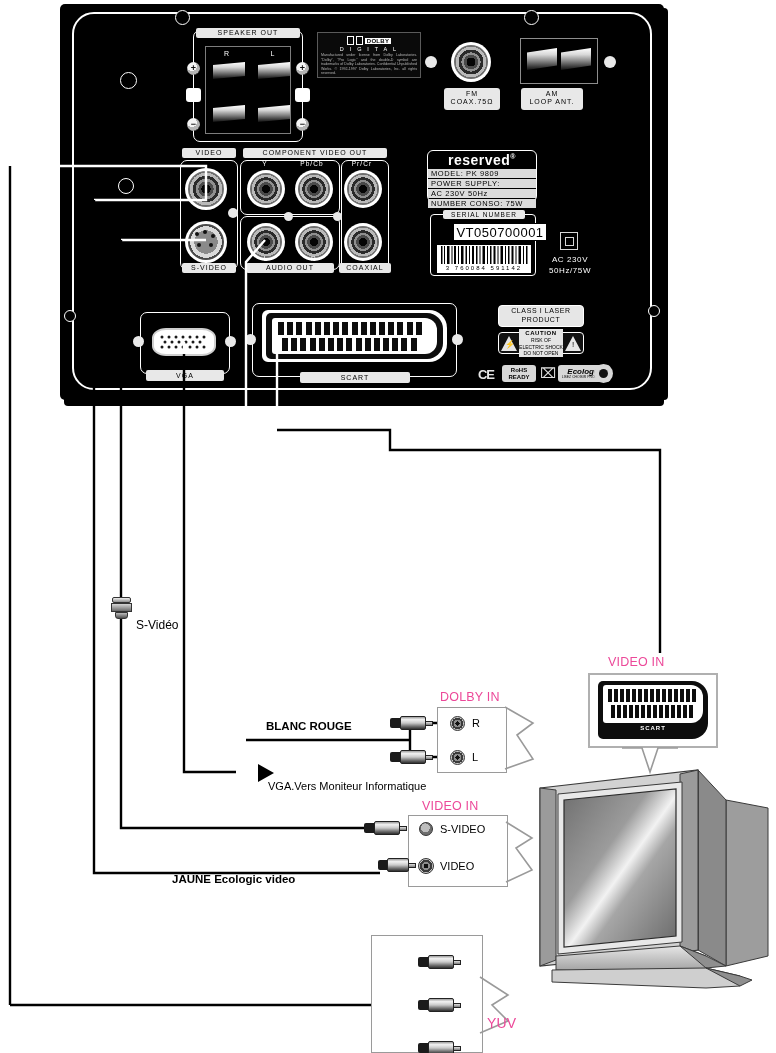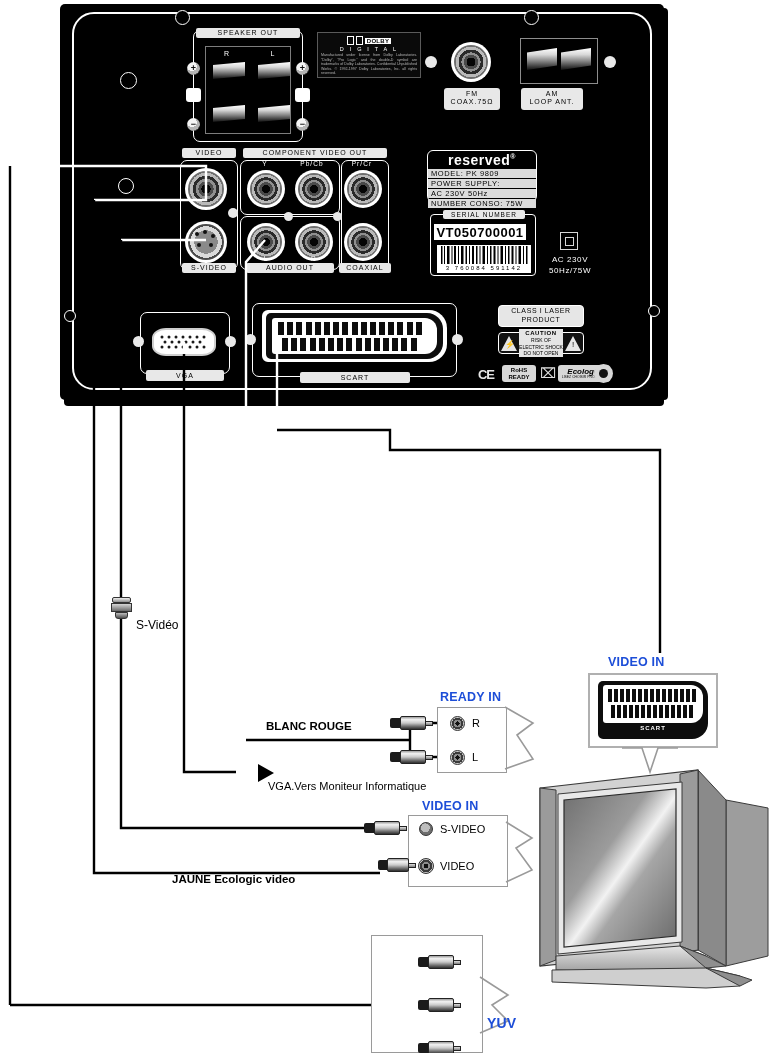--- a/index.html
+++ b/index.html
@@ -78,21 +78,21 @@
   .plug .tip{position:absolute;left:35px;top:4.5px;width:8px;height:5px;
       background:linear-gradient(180deg,#e0e0e0,#7d7d7d);border:1px solid #222;box-sizing:border-box;}
 
   .jack-rca{border-radius:50%;background:
       radial-gradient(circle at 50% 50%, #111 0 22%, #8d8d8d 22% 42%, #3b3b3b 42% 62%, #c9c9c9 62% 82%, #5f5f5f 82% 100%);
       border:1px solid #333;box-sizing:border-box;}
   .jack-sv{border-radius:50%;background:
       radial-gradient(circle at 45% 40%, #bdbdbd 0 45%, #6e6e6e 45% 100%);border:1px solid #333;box-sizing:border-box;}
 
   .inbox{border:1.6px solid #9a9a9a;background:#fff;box-sizing:border-box;}
-  .in-title{font-weight:bold;font-size:12.5px;color:#1d4ed8;letter-spacing:.2px;white-space:nowrap;}
+  .in-title{font-weight:normal;font-size:12.5px;color:#ec4899;letter-spacing:.2px;white-space:nowrap;}
   .in-lbl{font-size:11px;color:#000;white-space:nowrap;}
   .diag-lbl{font-size:11.5px;color:#000;font-weight:bold;white-space:nowrap;}
   .diag-lbl-n{font-size:12px;color:#000;white-space:nowrap;}
 
   
   #scart-in-box{border:2px solid #b0b0b0;background:#fff;box-sizing:border-box;}
   svg{display:block;overflow:visible;}
 </style>
 </head>
 <body>
@@ -216,21 +216,21 @@
   <div class="abs" id="brandplate" style="left:427px;top:150px;width:110px;height:52px;">
     <div class="brand-name" style="font-size:14px;text-align:center;margin-top:1px;"><span>reserved</span><span style="font-size:7px;vertical-align:super;">®</span></div>
     <div class="brand-row" style="margin-top:1px;">MODEL:  PK 9809</div>
     <div class="brand-row" style="margin-top:1px;">POWER SUPPLY:</div>
     <div class="brand-row" style="margin-top:1px;">AC 230V 50Hz</div>
     <div class="brand-row" style="margin-top:1px;">NUMBER CONSO: 75W</div>
   </div>
 
   <div class="abs" id="serialplate" style="left:430px;top:214px;width:106px;height:62px;">
     <div class="abs wlabel" style="left:12px;top:-5px;width:82px;height:9px;line-height:9px;font-size:6.5px;border-radius:2px;">SERIAL NUMBER</div>
-    <div id="serial-num" class="abs" style="left:2px;top:8px;width:94px;height:18px;line-height:18px;font-weight:bold;">VT050700001</div>
+    <div id="serial-num" class="abs" style="left:22px;top:8px;width:94px;height:18px;line-height:18px;">VT050700001</div>
     <div id="barcode" class="abs" style="left:6px;top:30px;width:94px;height:28px;">
       <svg width="94" height="20" aria-hidden="true">
         <g fill="#000">
           <rect x="4" y="1" width="1.5" height="18"></rect>
             <rect x="7" y="1" width="1" height="18"></rect>
           <rect x="10" y="1" width="2.5" height="18"></rect>
             <rect x="14.5" y="1" width="1" height="18"></rect>
           <rect x="17" y="1" width="2" height="18"></rect>
             <rect x="21" y="1" width="1" height="18"></rect>
           <rect x="24" y="1" width="2.5" height="18"></rect>
@@ -407,21 +407,21 @@
     </g>
   </svg>
 
   <div class="abs" style="left:111px;top:597px;width:21px;height:26px;">
     <div class="abs" style="left:1px;top:0;width:19px;height:6px;background:linear-gradient(180deg,#efefef,#8f8f8f);border:1px solid #333;box-sizing:border-box;border-radius:2px;"></div>
     <div class="abs" style="left:0px;top:6px;width:21px;height:9px;background:linear-gradient(180deg,#d6d6d6,#6a6a6a);border:1px solid #333;box-sizing:border-box;"></div>
     <div class="abs" style="left:4px;top:15px;width:13px;height:7px;background:linear-gradient(180deg,#bdbdbd,#4f4f4f);border:1px solid #333;box-sizing:border-box;border-radius:0 0 3px 3px;"></div>
   </div>
   <div class="abs diag-lbl-n" style="left:136px;top:618px;">S-Vidéo</div>
 
-  <div class="abs in-title" style="left:440px;top:690px;">READY IN</div>
+  <div class="abs in-title" style="left:440px;top:690px;">DOLBY IN</div>
   <div class="abs inbox" style="left:437px;top:707px;width:70px;height:66px;"></div>
   <div class="abs jack-rca" style="left:450px;top:716px;width:15px;height:15px;"></div>
   <div class="abs in-lbl" style="left:472px;top:717px;">R</div>
   <div class="abs jack-rca" style="left:450px;top:750px;width:15px;height:15px;"></div>
   <div class="abs in-lbl" style="left:472px;top:751px;">L</div>
 
   <svg class="abs" style="left:503px;top:705px;width:34px;height:70px;">
     <path d="M2,2 L30,18 L14,30 L30,54 L2,64" fill="none" stroke="#9a9a9a" stroke-width="1.6"></path>
   </svg>
 

